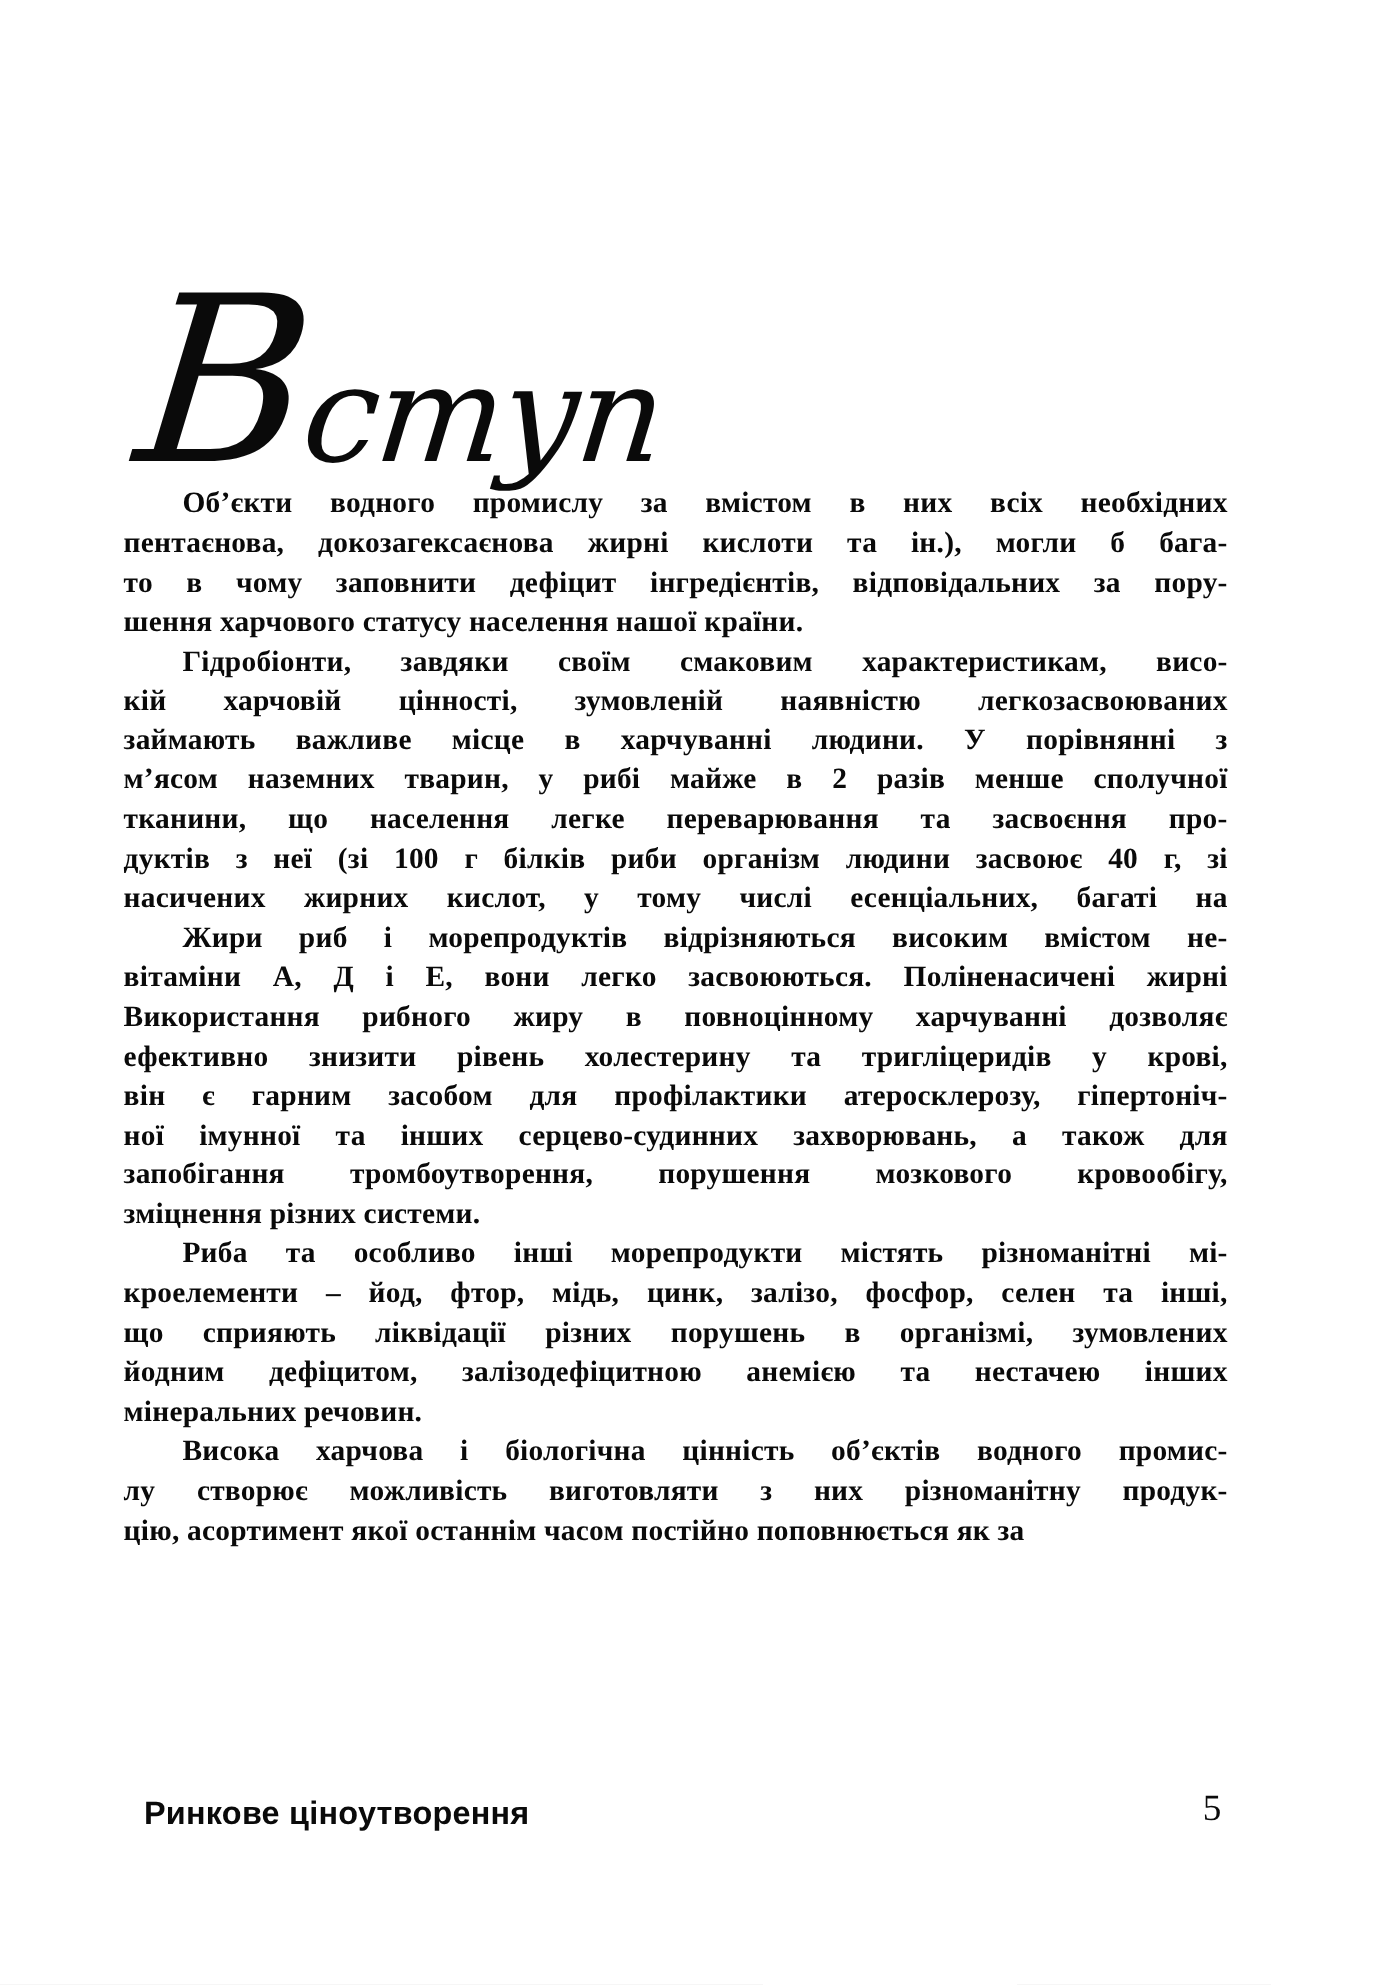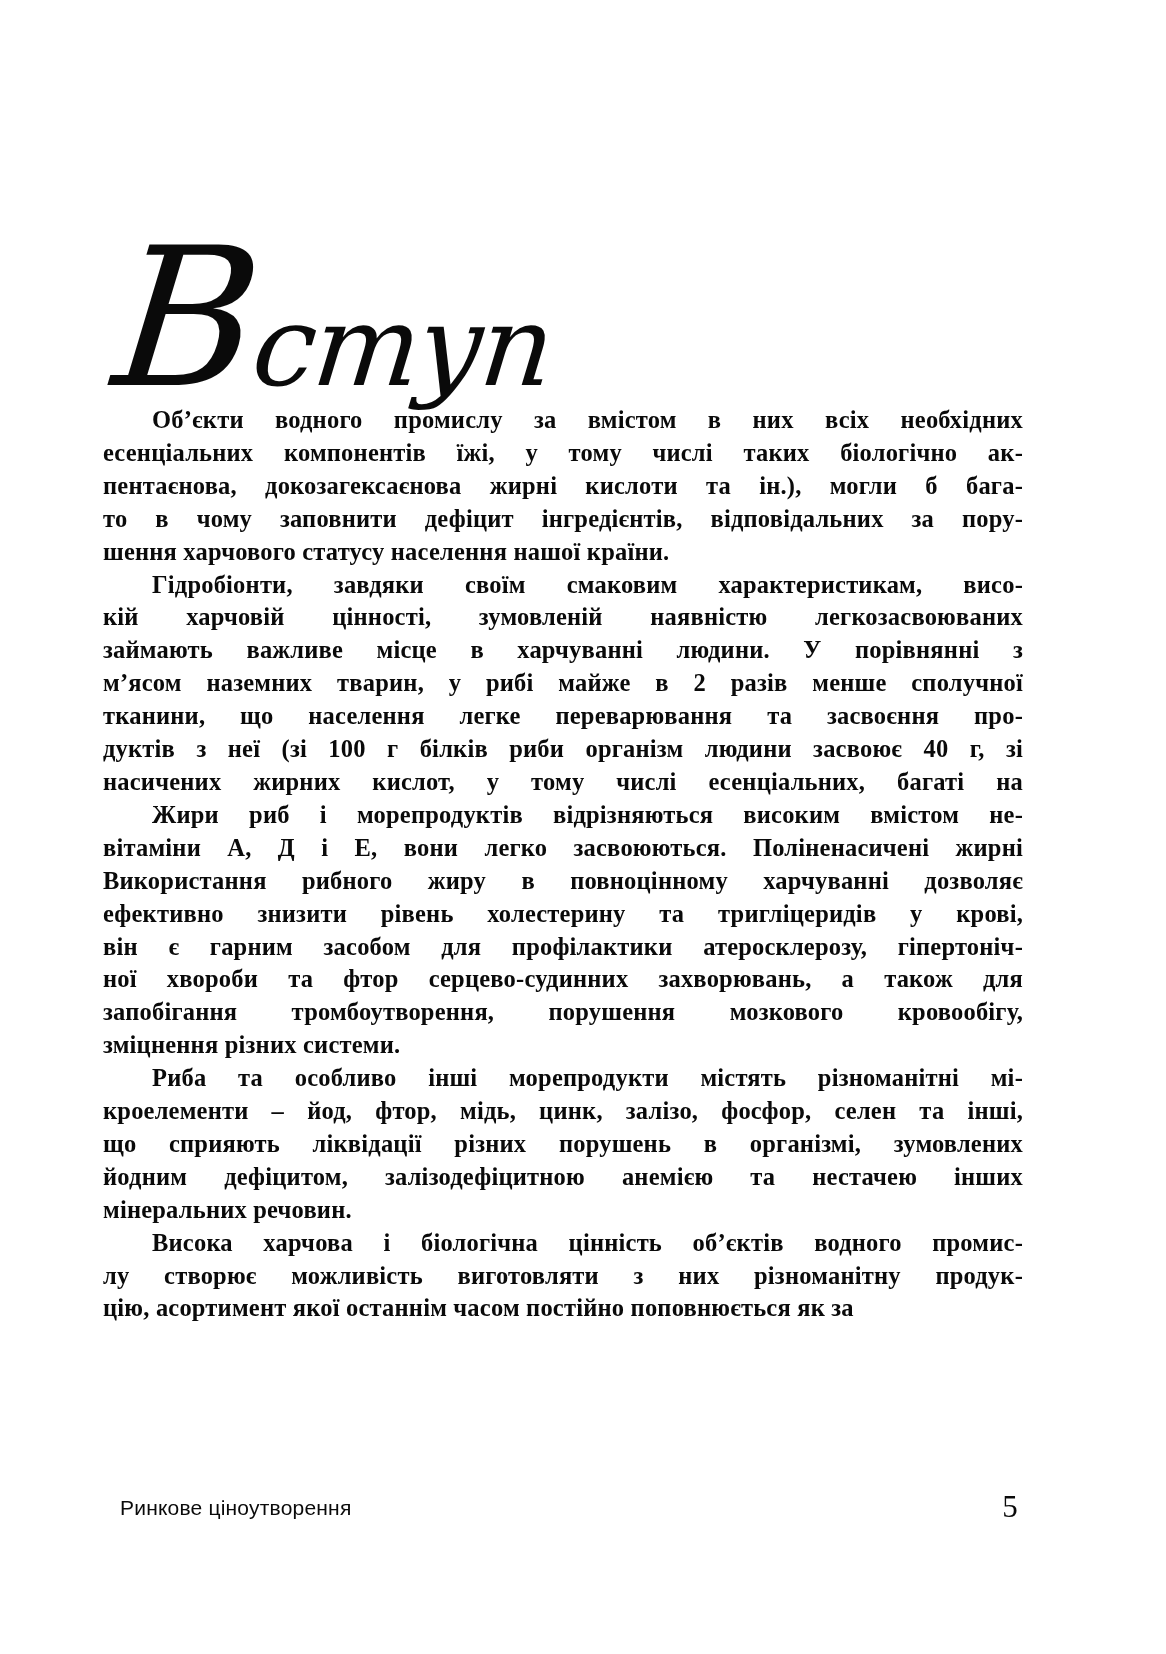--- a/index.html
+++ b/index.html
@@ -56,22 +56,22 @@
   }
   .line.para-start { text-indent: 49px; }
   .line.para-end   { text-align-last: left; }
 
   
   .footer-left {
     position: absolute;
     left: 120px;
     top: 1496px;
     font-family: "Liberation Sans", sans-serif;
-    font-weight: normal;
-    font-size: 21px;
+    font-weight: bold;
+    font-size: 27px;
     letter-spacing: 0.2px;
   }
   .footer-page-number {
     position: absolute;
     left: 975px;
     top: 1489px;
     width: 70px;
     text-align: center;
     font-family: "Liberation Serif", serif;
     font-size: 31px;
@@ -80,41 +80,40 @@
 </head>
 <body>
 
 <div class="page">
 
   <h1 class="chapter-title">Вступ</h1>
 
   <div class="body-text">
       <div class="paragraph">
         <div class="line para-start">Об’єкти водного промислу за вмістом в них всіх необхідних</div>
-        <div class="line">есенціальних компонентів їжі, у тому числі таких біологічно ак-</div>
         <div class="line">пентаєнова, докозагексаєнова жирні кислоти та ін.), могли б бага-</div>
         <div class="line">то в чому заповнити дефіцит інгредієнтів, відповідальних за пору-</div>
         <div class="line para-end">шення харчового статусу населення нашої країни.</div>
       </div>
       <div class="paragraph">
         <div class="line para-start">Гідробіонти, завдяки своїм смаковим характеристикам, висо-</div>
         <div class="line">кій харчовій цінності, зумовленій наявністю легкозасвоюваних</div>
         <div class="line">займають важливе місце в харчуванні людини. У порівнянні з</div>
         <div class="line">м’ясом наземних тварин, у рибі майже в 2 разів менше сполучної</div>
         <div class="line">тканини, що населення легке переварювання та засвоєння про-</div>
         <div class="line">дуктів з неї (зі 100 г білків риби організм людини засвоює 40 г, зі</div>
       </div>
       <div class="paragraph">
         <div class="line">насичених жирних кислот, у тому числі есенціальних, багаті на</div>
         <div class="line para-start">Жири риб і морепродуктів відрізняються високим вмістом не-</div>
         <div class="line">вітаміни А, Д і Е, вони легко засвоюються. Поліненасичені жирні</div>
         <div class="line">Використання рибного жиру в повноцінному харчуванні дозволяє</div>
         <div class="line">ефективно знизити рівень холестерину та тригліцеридів у крові,</div>
         <div class="line">він є гарним засобом для профілактики атеросклерозу, гіпертоніч-</div>
-        <div class="line">ної хвороби та фтор серцево-судинних захворювань, а також для</div>
+        <div class="line">ної імунної та інших серцево-судинних захворювань, а також для</div>
         <div class="line">запобігання тромбоутворення, порушення мозкового кровообігу,</div>
         <div class="line para-end">зміцнення різних системи.</div>
       </div>
       <div class="paragraph">
         <div class="line para-start">Риба та особливо інші морепродукти містять різноманітні мі-</div>
         <div class="line">кроелементи – йод, фтор, мідь, цинк, залізо, фосфор, селен та інші,</div>
         <div class="line">що сприяють ліквідації різних порушень в організмі, зумовлених</div>
         <div class="line">йодним дефіцитом, залізодефіцитною анемією та нестачею інших</div>
         <div class="line para-end">мінеральних речовин.</div>
       </div>

